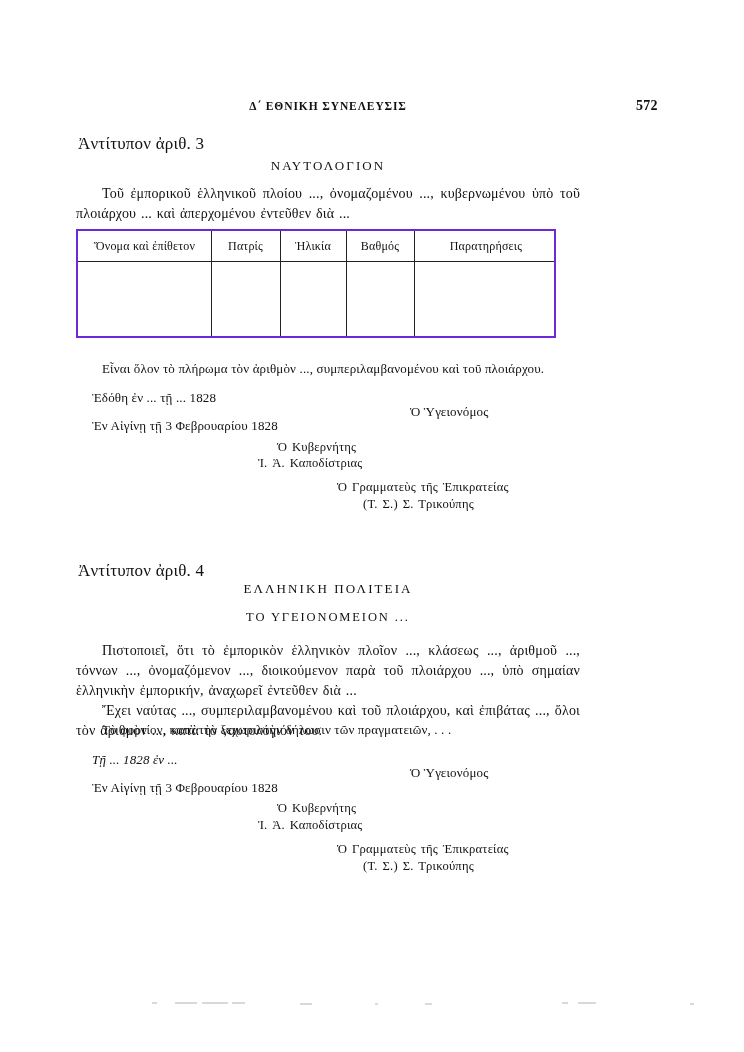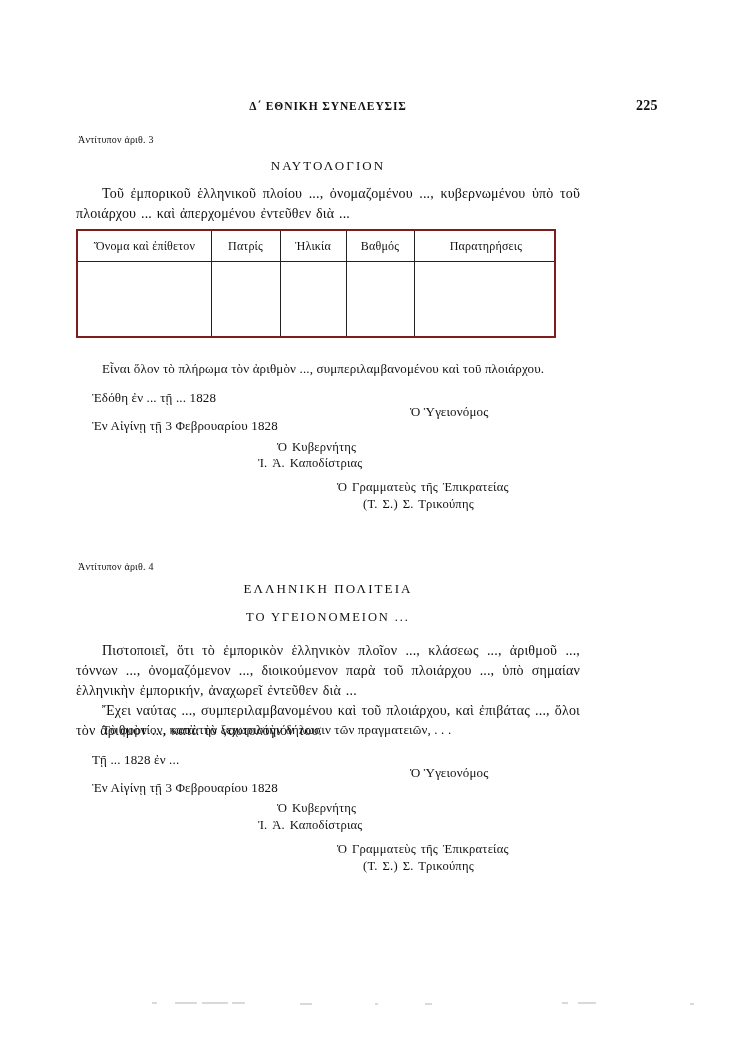--- a/index.html
+++ b/index.html
@@ -51,21 +51,21 @@
     left: 636px;
     top: 98px;
     font-size: 14px;
     font-weight: 700;
     letter-spacing: 0.3px;
   }
 
   
   .doc-label {
     position: absolute;
-    font-size: 10px;
+    font-size: 17px;
     letter-spacing: 0.2px;
     white-space: nowrap;
   }
   .centered-title {
     position: absolute;
     left: 76px;
     width: 504px;
     text-align: center;
     font-size: 13px;
     letter-spacing: 2.1px;
@@ -98,21 +98,21 @@
     white-space: nowrap;
   }
 
   
   .nav-table {
     position: absolute;
     left: 76px;
     top: 229px;
     width: 480px;
     height: 109px;
-    border: 2px solid #7f1d1d;
+    border: 2px solid #6d28d9;
     box-sizing: border-box;
     background: #ffffff;
   }
   .nav-table .hrow {
     position: absolute;
     left: 0;
     top: 0;
     width: 100%;
     height: 31px;
     border-bottom: 1px solid #222;
@@ -165,21 +165,21 @@
   }
 </style>
 </head>
 <body>
 
 <div class="page">
 
   <div class="running-head">
     <div class="running-head-title">Δ΄ ΕΘΝΙΚΗ ΣΥΝΕΛΕΥΣΙΣ</div>
   </div>
-  <div class="page-number">225</div>
+  <div class="page-number">572</div>
 
   <div class="doc-label" style="left:78px; top:134px;">Ἀντίτυπον ἀριθ. 3</div>
 
   <div class="centered-title" style="top:158px;">ΝΑΥΤΟΛΟΓΙΟΝ</div>
 
   <div class="para indent" style="top:184px;">Τοῦ ἐμπορικοῦ ἑλληνικοῦ πλοίου ..., ὀνομαζομένου ..., κυβερνωμένου ὑπὸ τοῦ πλοιάρχου ... καὶ ἀπερχομένου ἐντεῦθεν διὰ ...</div>
 
   <div class="nav-table">
     <div class="hrow">
       <div class="hcell c0">Ὄνομα καὶ ἐπίθετον</div>
@@ -212,21 +212,21 @@
   <div class="centered-title" style="top:581px;">ΕΛΛΗΝΙΚΗ ΠΟΛΙΤΕΙΑ</div>
 
   <div class="centered-title sub" style="top:610px;">ΤΟ ΥΓΕΙΟΝΟΜΕΙΟΝ ...</div>
 
   <div class="para indent" style="top:701px;">Ἔχει ναύτας ..., συμπεριλαμβανομένου καὶ τοῦ πλοιάρχου, καὶ ἐπιβάτας ..., ὅλοι τὸν ἀριθμὸν ..., κατὰ τὸ ναυτολόγιόν του.</div>
 
   <div class="para indent" style="top:641px;">Πιστοποιεῖ, ὅτι τὸ ἐμπορικὸν ἑλληνικὸν πλοῖον ..., κλάσεως ..., ἀριθμοῦ ..., τόννων ..., ὀνομαζόμενον ..., διοικούμενον παρὰ τοῦ πλοιάρχου ..., ὑπὸ σημαίαν ἑλληνικὴν ἐμπορικήν, ἀναχωρεῖ ἐντεῦθεν διὰ ...</div>
 
   <div class="line" style="left:102px; top:722px;">Τὸ φορτίον, κατὰ τὴν ξεχωριστὴν δήλωσιν τῶν πραγματειῶν, . . .</div>
 
-  <div class="line" style="left:92px; top:752px;">Τῇ ... 1828 ἐν ...</div>
+  <div class="line" style="left:92px; top:752px;font-style:italic;">Τῇ ... 1828 ἐν ...</div>
 
   <div class="line" style="left:410px; top:765px;">Ὁ Ὑγειονόμος</div>
 
   <div class="line" style="left:92px; top:780px;">Ἐν Αἰγίνῃ τῇ 3 Φεβρουαρίου 1828</div>
 
   <div class="sig" style="left:277px; top:801px;">Ὁ Κυβερνήτης</div>
   <div class="sig" style="left:258px; top:818px;">Ἰ. Ἀ. Καποδίστριας</div>
   <div class="sig" style="left:337px; top:842px;">Ὁ Γραμματεὺς τῆς Ἐπικρατείας</div>
   <div class="sig" style="left:363px; top:859px;">(Τ. Σ.)  Σ. Τρικούπης</div>
 

